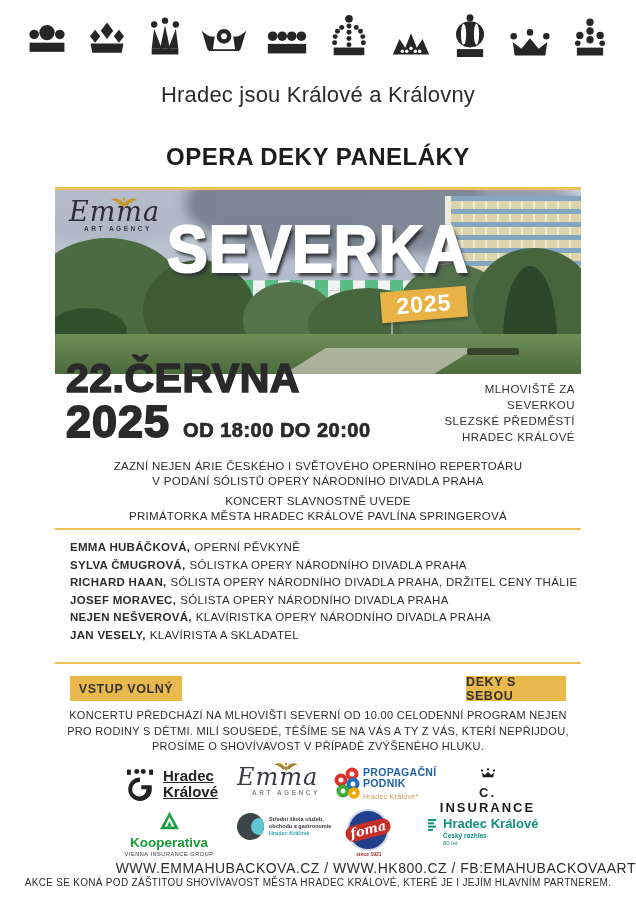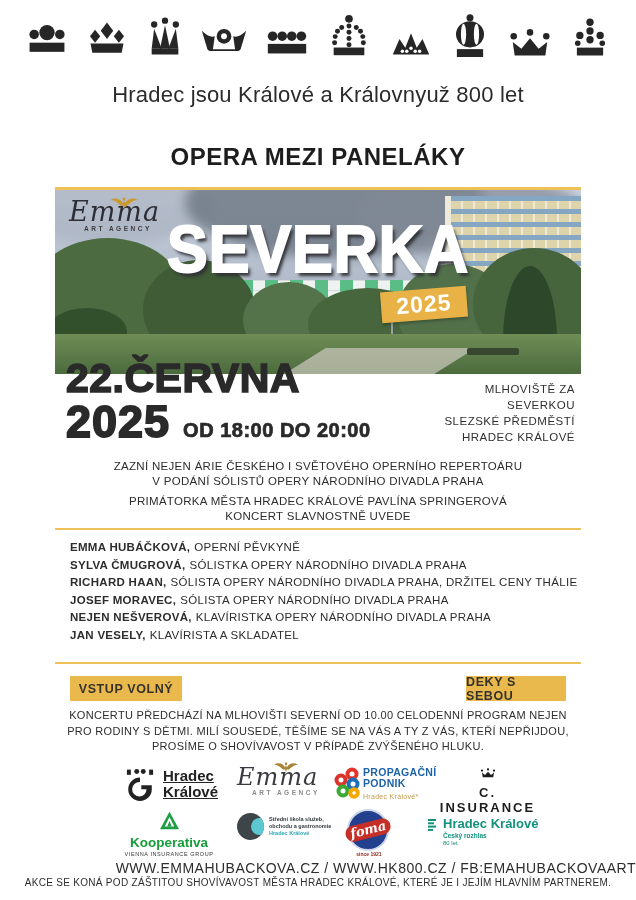--- a/index.html
+++ b/index.html
@@ -209,24 +209,23 @@
       <circle cx="6.2" cy="10.5" r="2.1"></circle>
         <circle cx="17.8" cy="10.5" r="2.1"></circle>
         <circle cx="5" cy="15" r="1.6"></circle>
         <circle cx="19" cy="15" r="1.6"></circle>
       <rect x="4.5" y="17.5" width="15" height="4.5"></rect>
     </svg>
   </div>
 
   <div class="tagline">
     <span>Hradec jsou Králové a Královny</span>
-    <span>už 800 let</span>
-  </div>
-
-  <div class="main-title">OPERA MEZI PANELÁKY</div>
+  </div>
+
+  <div class="main-title">OPERA DEKY PANELÁKY</div>
 
   <div class="photo">
     <div class="cloud c3"></div>
     <div class="cloud c1"></div>
     <div class="cloud c2"></div>
     <div class="bld-right"></div>
     <div class="bld-grey"></div>
     <div class="bld-pink"></div>
     <div class="bld-green"></div>
     <div class="tree t1"></div>
@@ -269,22 +268,22 @@
     <div>SEVERKOU</div>
     <div>SLEZSKÉ PŘEDMĚSTÍ</div>
     <div>HRADEC KRÁLOVÉ</div>
   </div>
 
   <div class="intro p1">
     <div>ZAZNÍ NEJEN ÁRIE ČESKÉHO I SVĚTOVÉHO OPERNÍHO REPERTOÁRU</div>
     <div>V PODÁNÍ SÓLISTŮ OPERY NÁRODNÍHO DIVADLA PRAHA</div>
   </div>
   <div class="intro p2">
+    <div>KONCERT SLAVNOSTNĚ UVEDE</div>
     <div>PRIMÁTORKA MĚSTA HRADEC KRÁLOVÉ PAVLÍNA SPRINGEROVÁ</div>
-    <div>KONCERT SLAVNOSTNĚ UVEDE</div>
   </div>
 
   <div class="rule r1"></div>
 
   <div class="performers">
     <div><span class="performer-name">EMMA HUBÁČKOVÁ,</span><span>OPERNÍ PĚVKYNĚ</span></div>
     <div><span class="performer-name">SYLVA ČMUGROVÁ,</span><span>SÓLISTKA OPERY NÁRODNÍHO DIVADLA PRAHA</span></div>
     <div><span class="performer-name">RICHARD HAAN,</span><span>SÓLISTA OPERY NÁRODNÍHO DIVADLA PRAHA, DRŽITEL CENY THÁLIE</span></div>
     <div><span class="performer-name">JOSEF MORAVEC,</span><span>SÓLISTA OPERY NÁRODNÍHO DIVADLA PRAHA</span></div>
     <div><span class="performer-name">NEJEN NEŠVEROVÁ,</span><span>KLAVÍRISTKA OPERY NÁRODNÍHO DIVADLA PRAHA</span></div>

